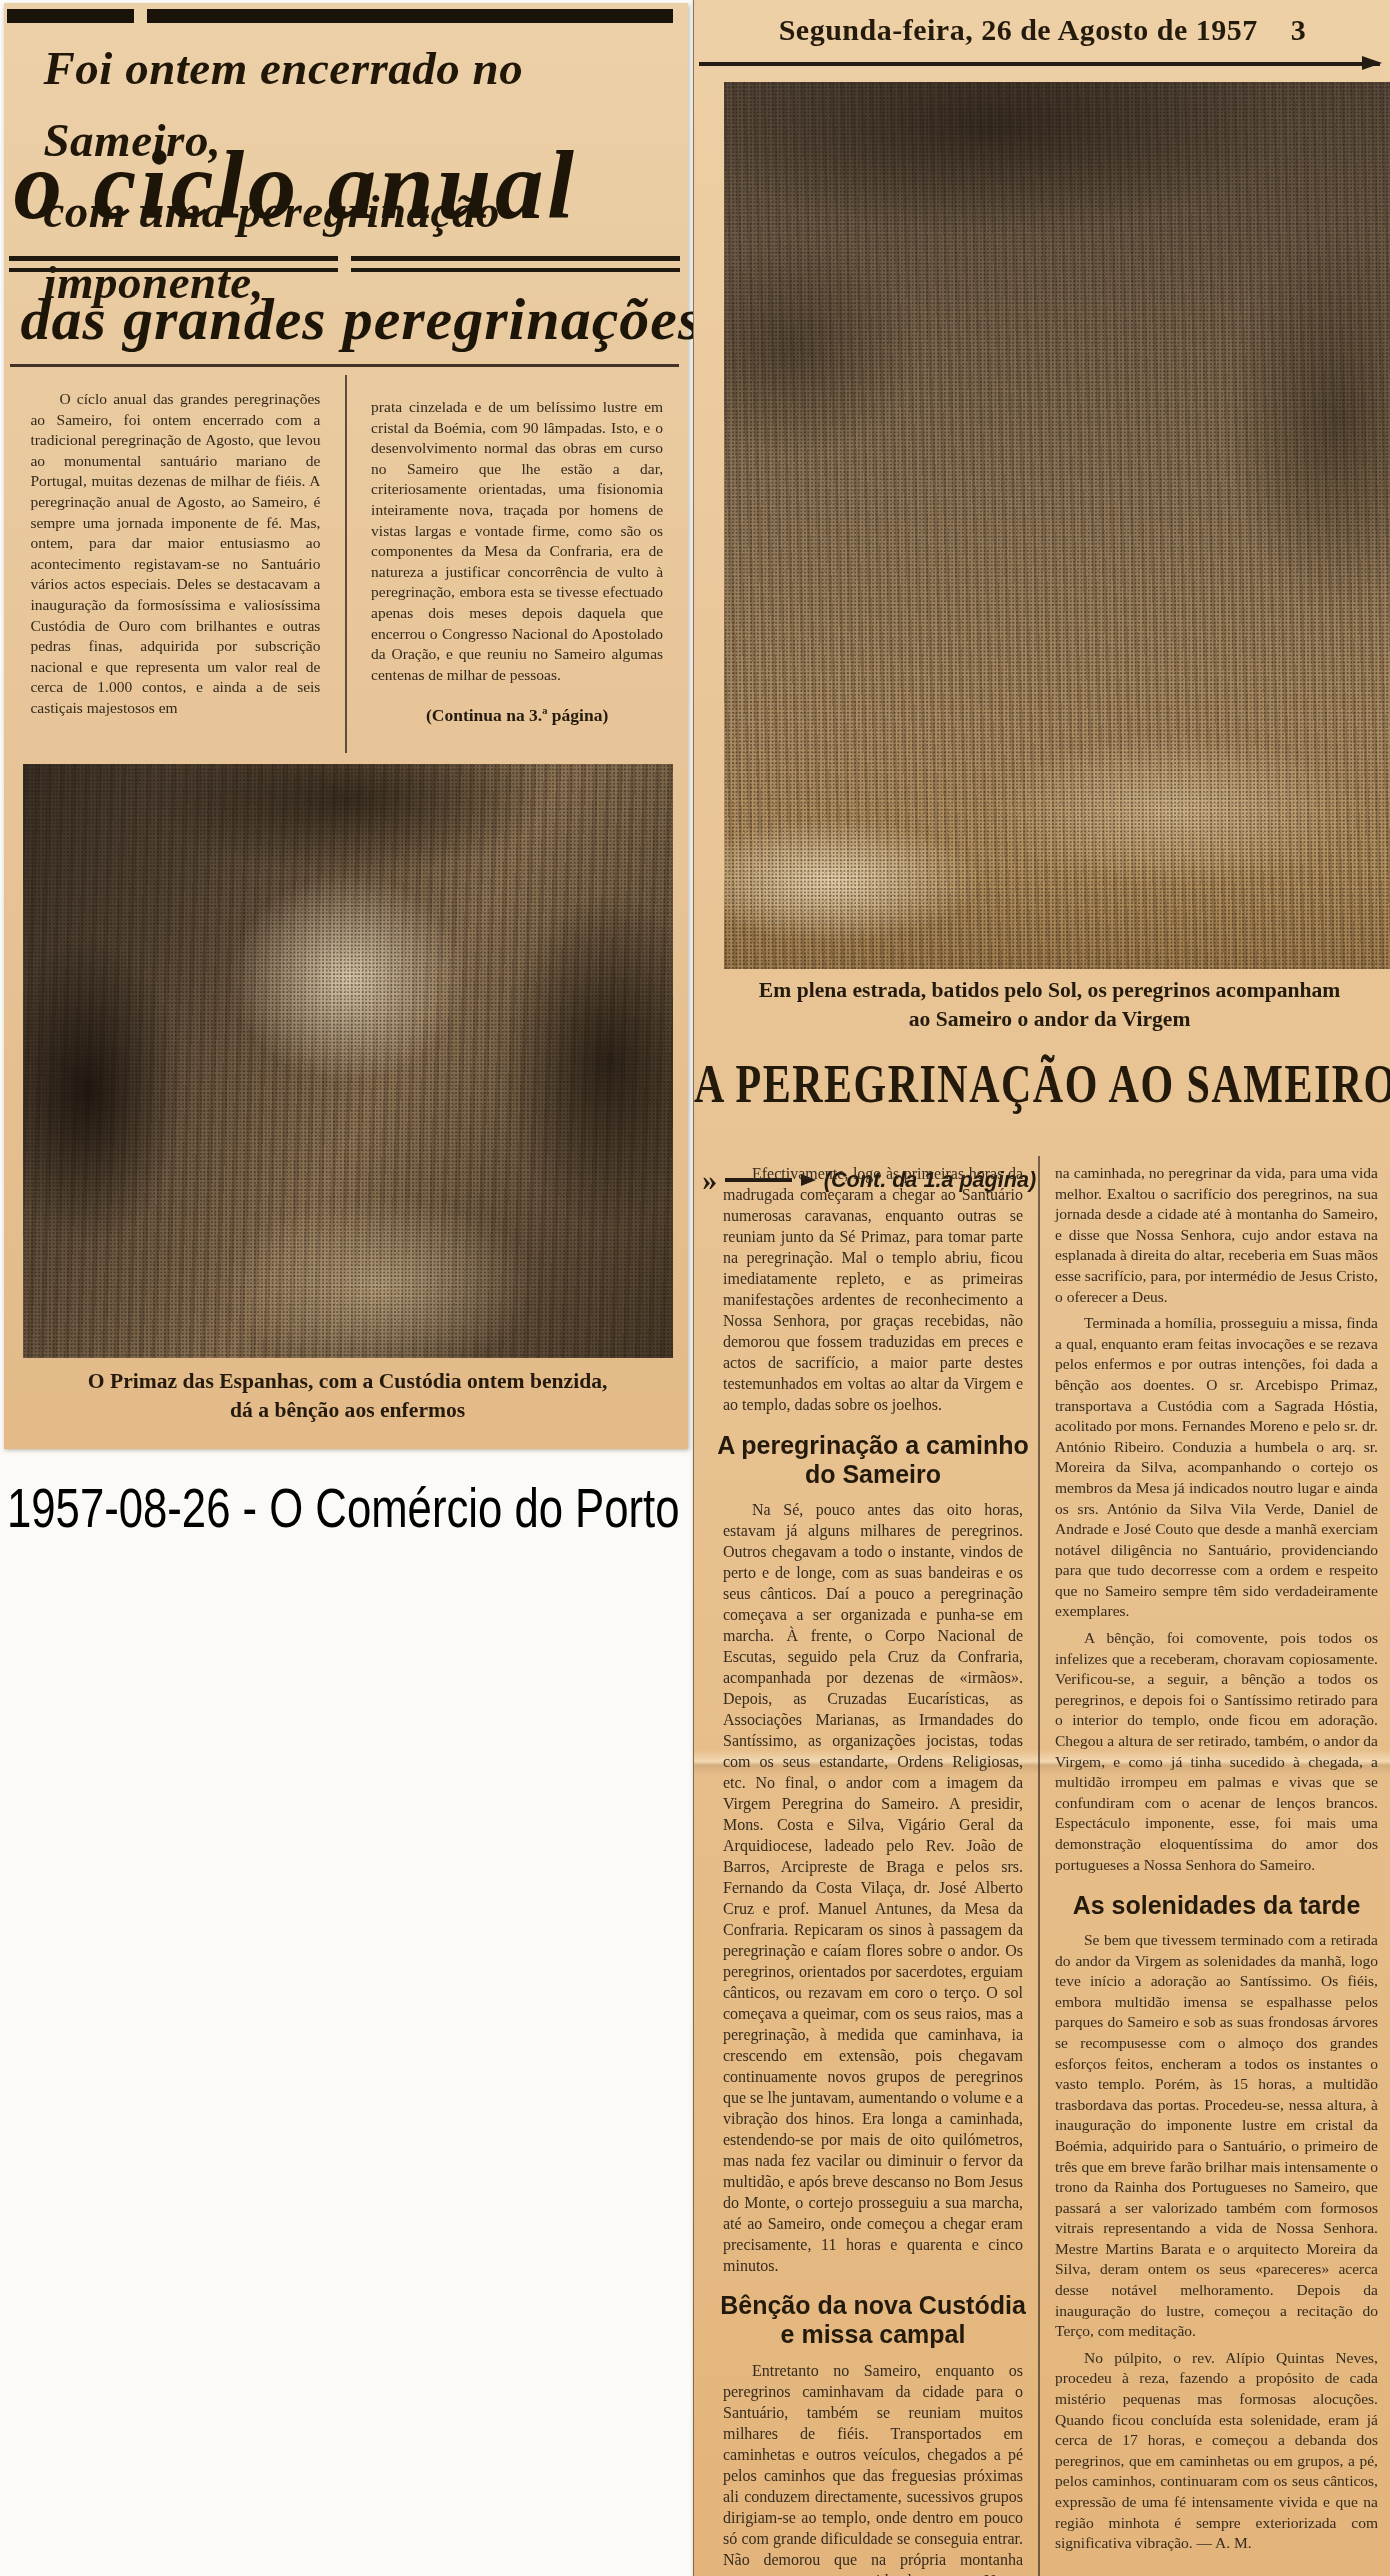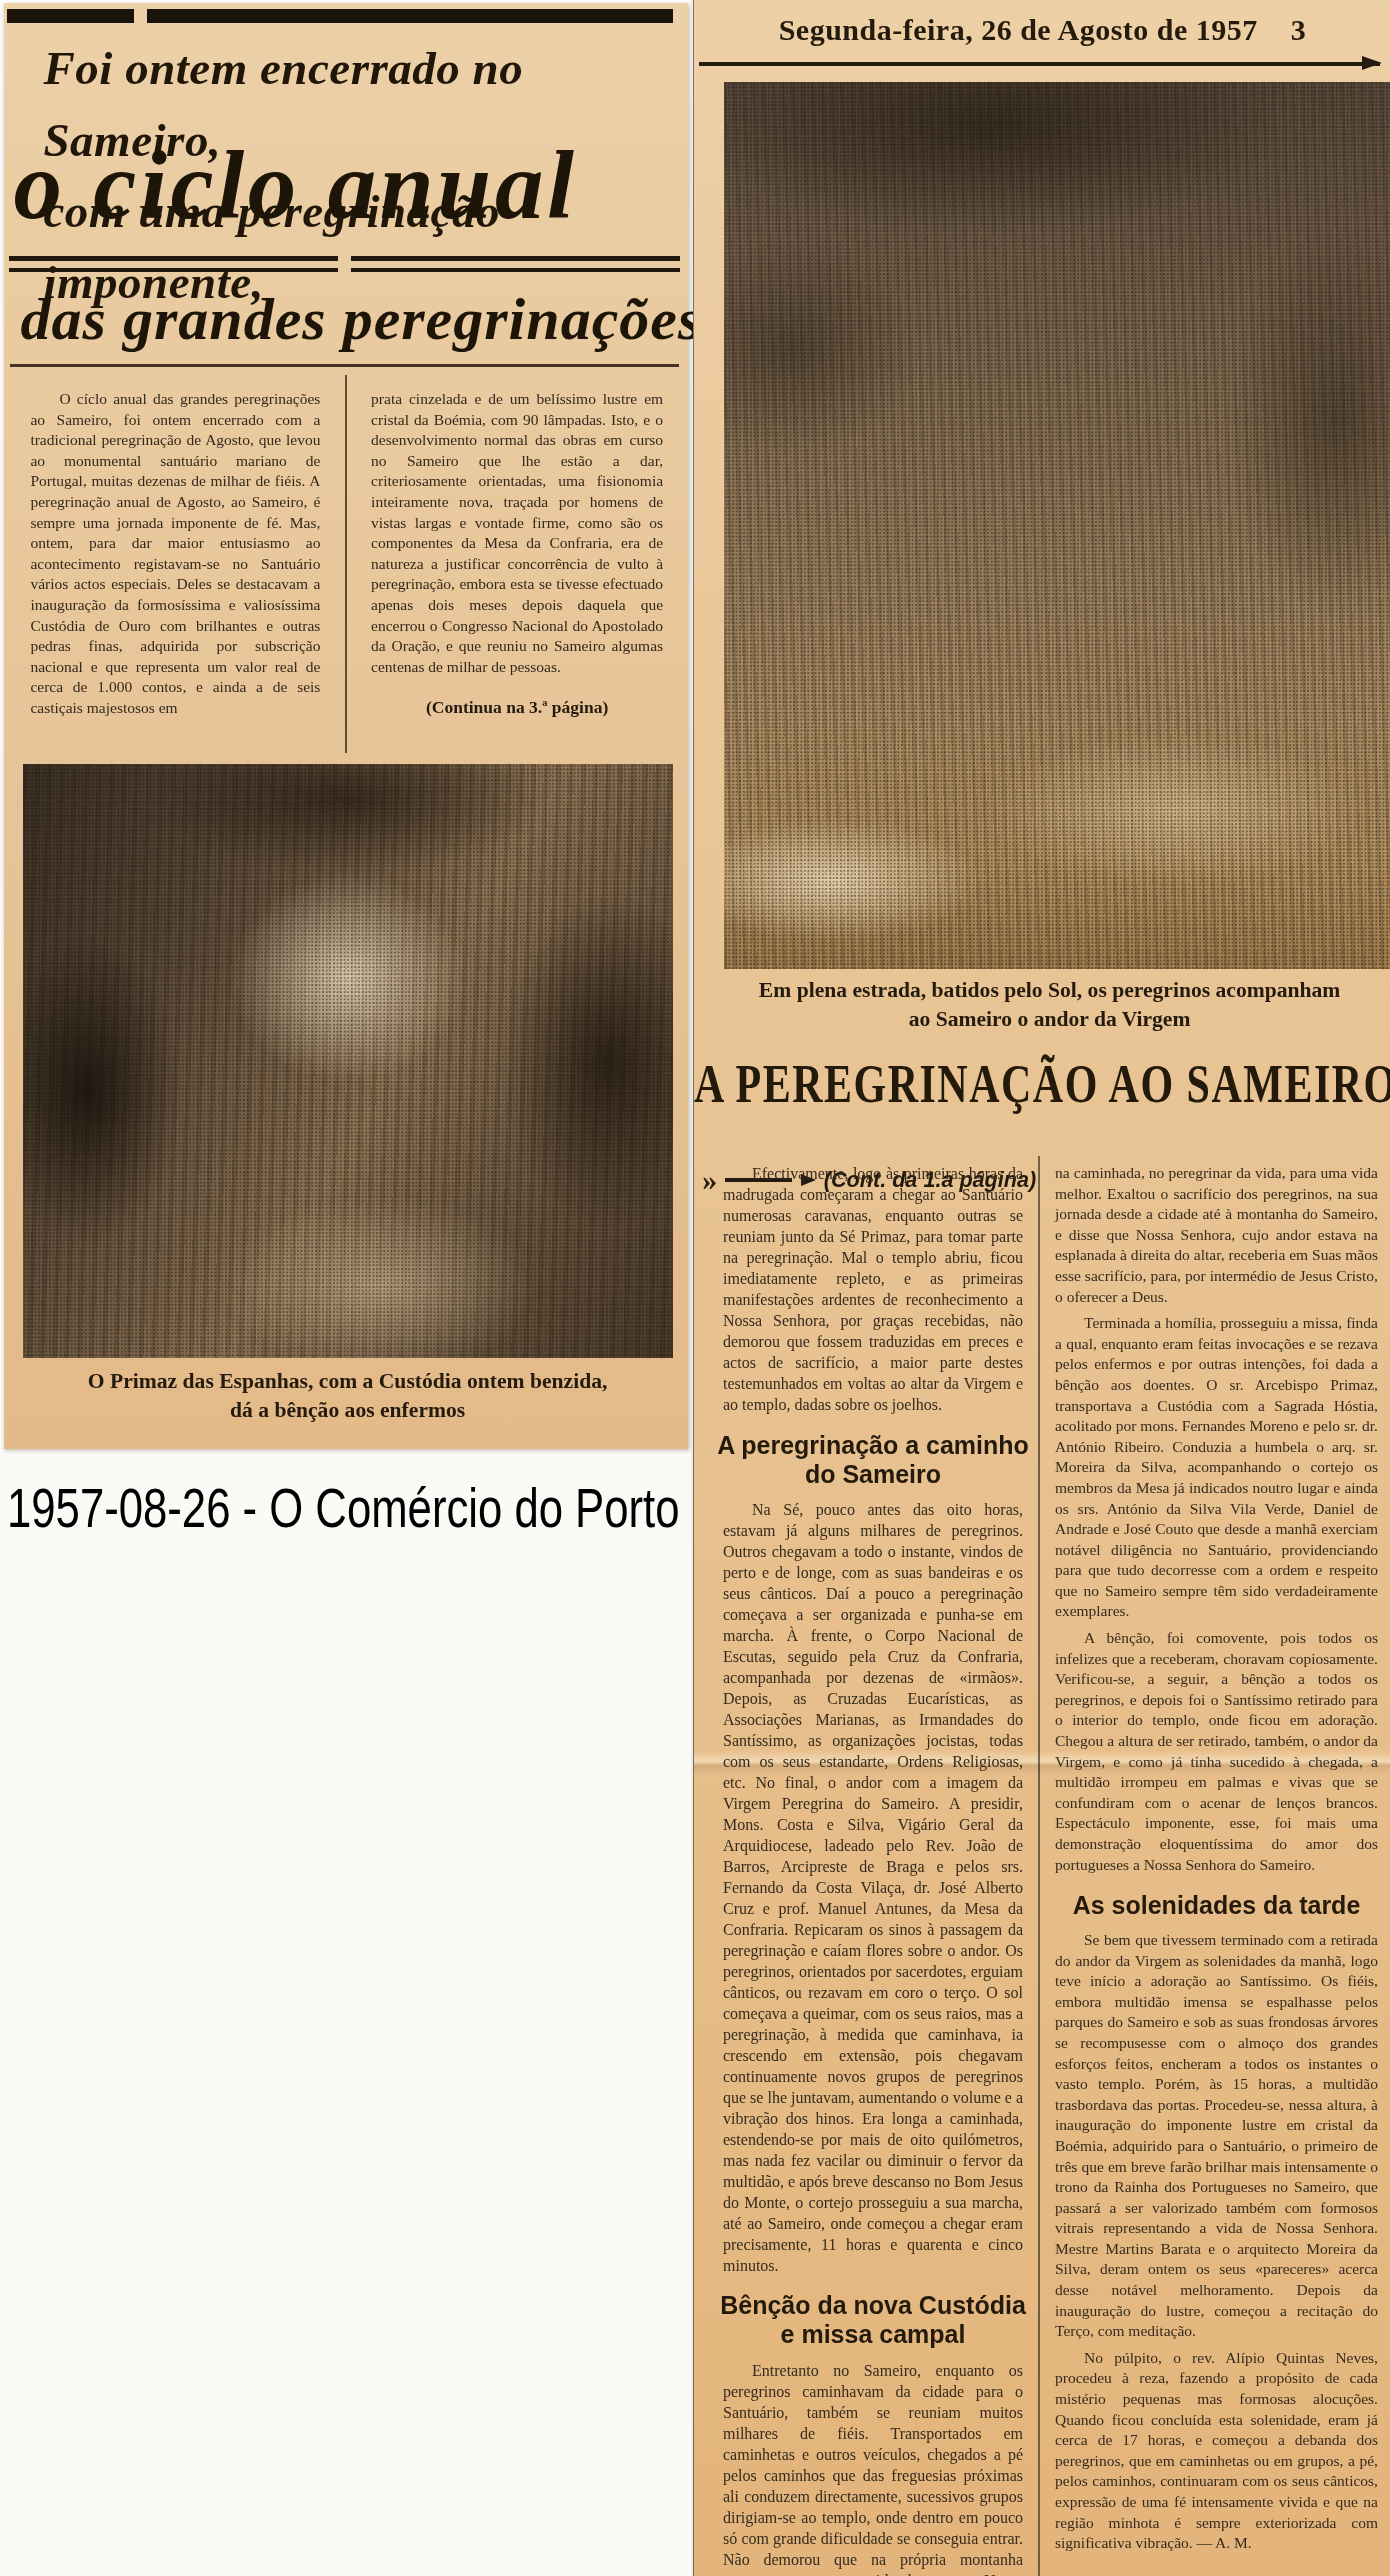--- a/index.html
+++ b/index.html
@@ -22,21 +22,21 @@
   .lc-kicker{left:13.4px;top:30px;width:662px;font-style:italic;font-weight:bold;
     font-size:47px;line-height:1.52;letter-spacing:0.5px;color:#201709;margin-left:26px;}
   .lc-headline{left:9.3px;top:127px;width:670px;font-style:italic;font-weight:bold;
     font-size:97px;letter-spacing:3.6px;white-space:nowrap;color:#1d1508;}
   .lc-dblrule{left:5.2px;top:253px;width:671px;height:17.5px;display:flex;gap:13.4px;}
   .lc-dblrule > div{flex:1;border-top:5.7px solid #201910;border-bottom:4.6px solid #201910;height:15.5px;box-sizing:border-box;}
   .lc-subhead{left:16.5px;top:282px;width:659px;font-style:italic;font-weight:bold;
     font-size:60px;letter-spacing:1px;white-space:nowrap;color:#1d1508;}
   .lc-subrule{left:6.2px;top:361px;width:669px;height:2.6px;background:rgba(35,26,16,.85);}
   .lc-col1{left:10.3px;top:370px;width:322px;height:382px;overflow:hidden;}
-  .lc-col2{left:351px;top:370px;width:324px;height:382px;overflow:hidden;}
+  .lc-col2{left:351px;top:378px;width:324px;height:382px;overflow:hidden;}
   .lc-coldiv{left:341px;top:372px;width:1.5px;height:378px;background:rgba(40,30,20,.72);}
   .lead-par{margin:16px;font-size:15.5px;line-height:20.6px;text-align:justify;text-indent:29px;color:#33291c;}
   .lc-cont{margin-top:20px;text-align:center;font-weight:bold;font-size:17.5px;color:#241a0e;}
   .lc-photo{left:18.5px;top:761px;width:650px;height:594px;}
   .lc-cap{left:18.5px;width:650px;text-align:center;font-weight:bold;font-size:21.6px;color:#241b0e;}
   .lc-cap.l1{top:1366px;}
   .lc-cap.l2{top:1395px;}
 
   
   #date-label{

